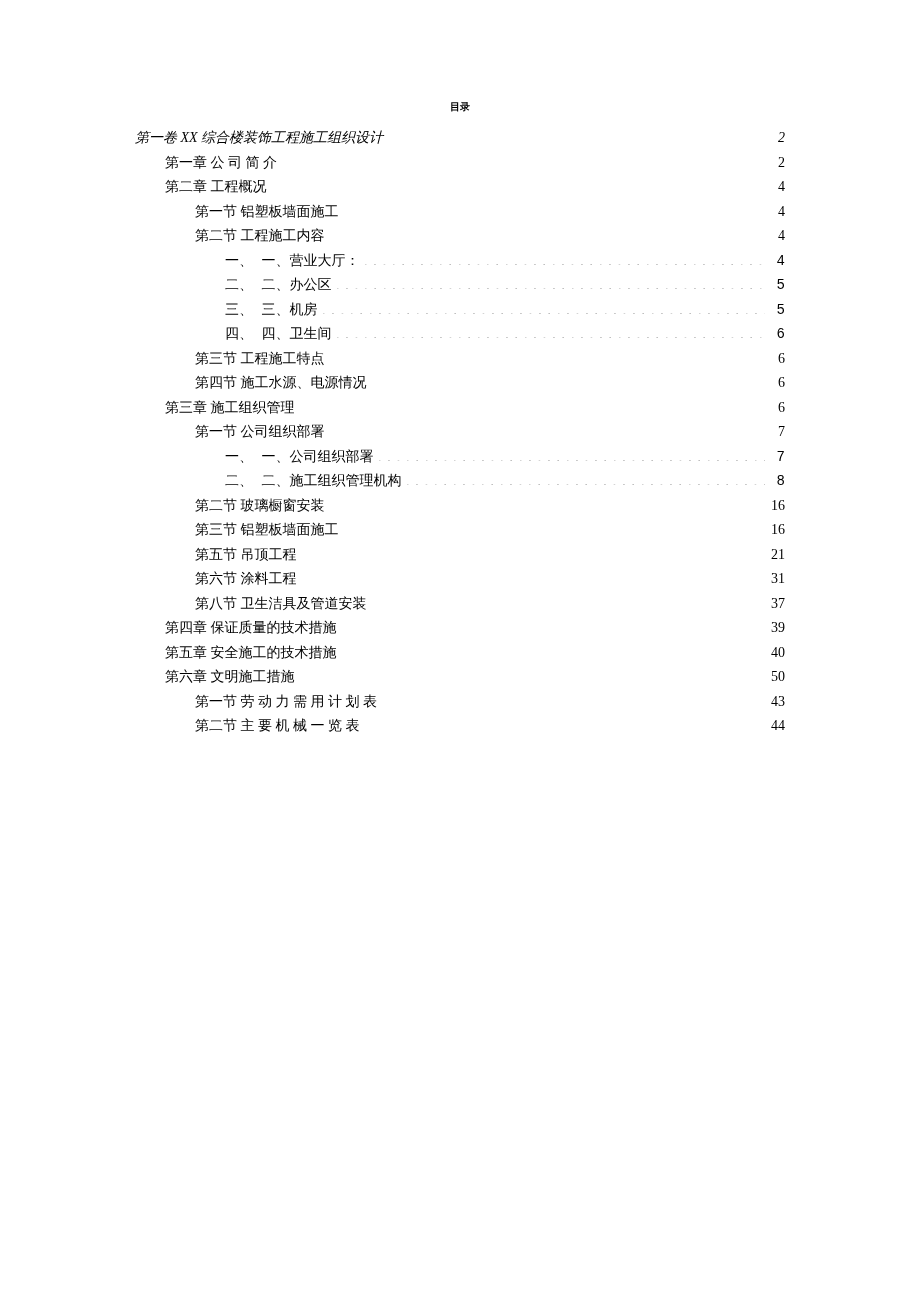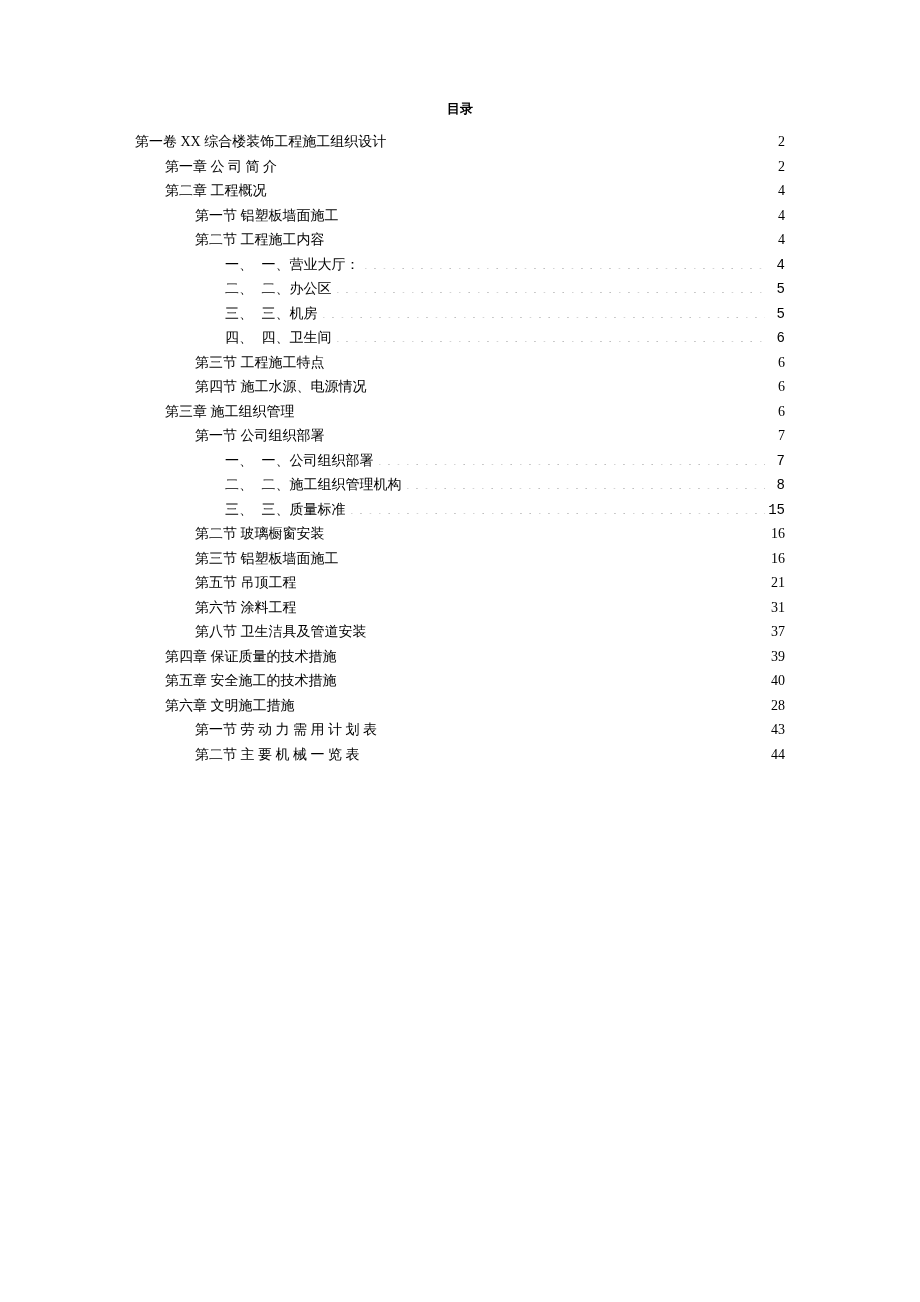--- a/index.html
+++ b/index.html
@@ -12,21 +12,21 @@
       height: 1302px;
       background: #ffffff;
       font-family: "SimSun", "宋体", serif;
       font-size: 14px;
       color: #000000;
       padding: 100px 135px 0 135px;
     }
     .title {
       text-align: center;
       font-weight: bold;
-      font-size: 13px;
+      font-size: 10px;
       margin-bottom: 12px;
     }
     .toc-line {
       display: flex;
       align-items: baseline;
       line-height: 1.75;
       white-space: nowrap;
     }
     .toc-label {
       flex-shrink: 0;
@@ -44,21 +44,21 @@
       position: absolute;
       left: 0;
       right: 0;
       overflow: hidden;
     }
     .toc-page {
       flex-shrink: 0;
       min-width: 18px;
       text-align: right;
     }
-    .indent-0 { padding-left: 0px; }
+    .indent-0 { padding-left: 0px; font-style: italic; }
     .indent-1 { padding-left: 30px; gap: 40px; }
     .indent-2 { padding-left: 60px; }
     .indent-3 { padding-left: 90px; font-family: Liberation Mono, monospace; }
   </style>
 </head>
 <body>
 
 <div class="title">目录</div>
 
 <div id="toc-container">
@@ -130,25 +130,20 @@
     <div class="toc-line indent-3">
       <span class="toc-label">一、 一、公司组织部署</span>
       <span class="toc-dots"></span>
       <span class="toc-page">7</span>
     </div>
     <div class="toc-line indent-3">
       <span class="toc-label">二、 二、施工组织管理机构</span>
       <span class="toc-dots"></span>
       <span class="toc-page">8</span>
     </div>
-    <div class="toc-line indent-3">
-      <span class="toc-label">三、 三、质量标准</span>
-      <span class="toc-dots"></span>
-      <span class="toc-page">15</span>
-    </div>
     <div class="toc-line indent-2">
       <span class="toc-label">第二节 玻璃橱窗安装</span>
       <span class="toc-dots"></span>
       <span class="toc-page">16</span>
     </div>
     <div class="toc-line indent-2">
       <span class="toc-label">第三节 铝塑板墙面施工</span>
       <span class="toc-dots"></span>
       <span class="toc-page">16</span>
     </div>
@@ -173,21 +168,21 @@
       <span class="toc-page">39</span>
     </div>
     <div class="toc-line indent-1">
       <span class="toc-label">第五章 安全施工的技术措施</span>
       <span class="toc-dots"></span>
       <span class="toc-page">40</span>
     </div>
     <div class="toc-line indent-1">
       <span class="toc-label">第六章 文明施工措施</span>
       <span class="toc-dots"></span>
-      <span class="toc-page">28</span>
+      <span class="toc-page">50</span>
     </div>
     <div class="toc-line indent-2">
       <span class="toc-label">第一节 劳 动 力 需 用 计 划 表</span>
       <span class="toc-dots"></span>
       <span class="toc-page">43</span>
     </div>
     <div class="toc-line indent-2">
       <span class="toc-label">第二节 主 要 机 械 一 览 表</span>
       <span class="toc-dots"></span>
       <span class="toc-page">44</span>

